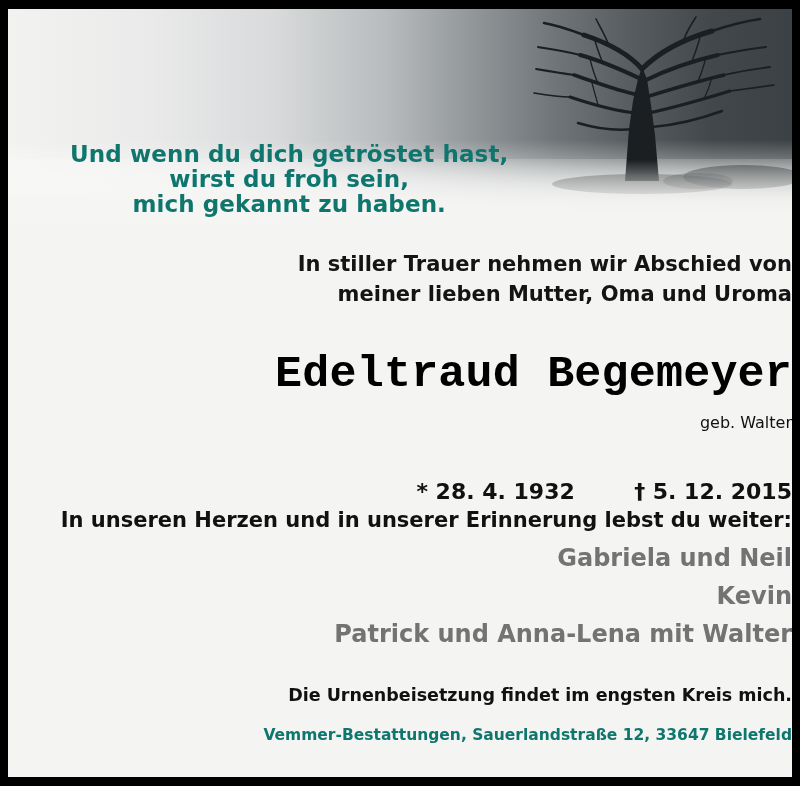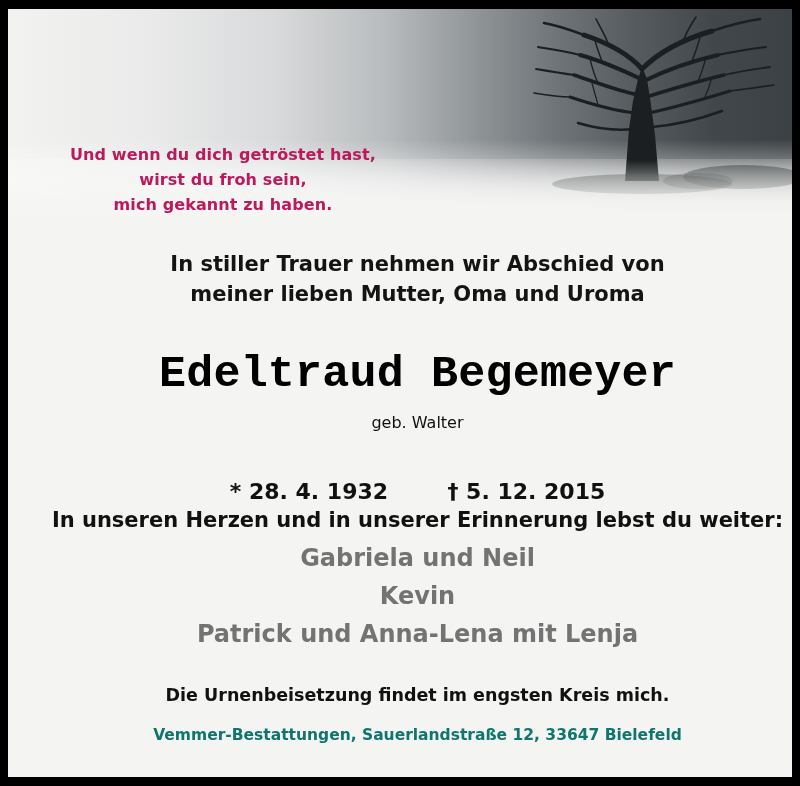--- a/index.html
+++ b/index.html
@@ -70,36 +70,36 @@
     height: 74px;
     background: linear-gradient(to bottom, rgba(244,244,242,0) 0%, rgba(244,244,242,0.85) 55%, #f4f4f2 100%);
     pointer-events: none;
   }
 
   
   .motto {
     position: absolute;
     top: 133px;
     left: 62px;
-    color: #be185d;
-    font-size: 16px;
+    color: #0f766e;
+    font-size: 23px;
     font-weight: 700;
     line-height: 25px;
     letter-spacing: 0.1px;
     text-align: center;
   }
   .motto .l1 { display: block; text-align: left; }
   .motto .l2 { display: block; text-align: center; }
   .motto .l3 { display: block; text-align: center; }
 
   .center-col {
     position: absolute;
     left: 0;
     right: 0;
-    text-align: center;
+    text-align: right;
     padding-left: 35px;
   }
 
   .intro {
     top: 240px;
     color: #141414;
     font-size: 21px;
     font-weight: 600;
     line-height: 30px;
   }
@@ -233,21 +233,21 @@
       <span>* 28. 4. 1932</span>
       <span class="gap"></span>
       <span>† 5. 12. 2015</span>
     </div>
 
     <div class="center-col memory-head">In unseren Herzen und in unserer Erinnerung lebst du weiter:</div>
 
     <div class="center-col survivors">
       <div>Gabriela und Neil</div>
       <div>Kevin</div>
-      <div>Patrick und Anna-Lena mit Lenja</div>
+      <div>Patrick und Anna-Lena mit Walter</div>
     </div>
 
     <div class="center-col funeral">Die Urnenbeisetzung findet im engsten Kreis mich.</div>
 
     <div class="center-col undertaker">Vemmer-Bestattungen, Sauerlandstraße 12, 33647 Bielefeld</div>
 
   </div>
 </div>
 
 </body></html>

